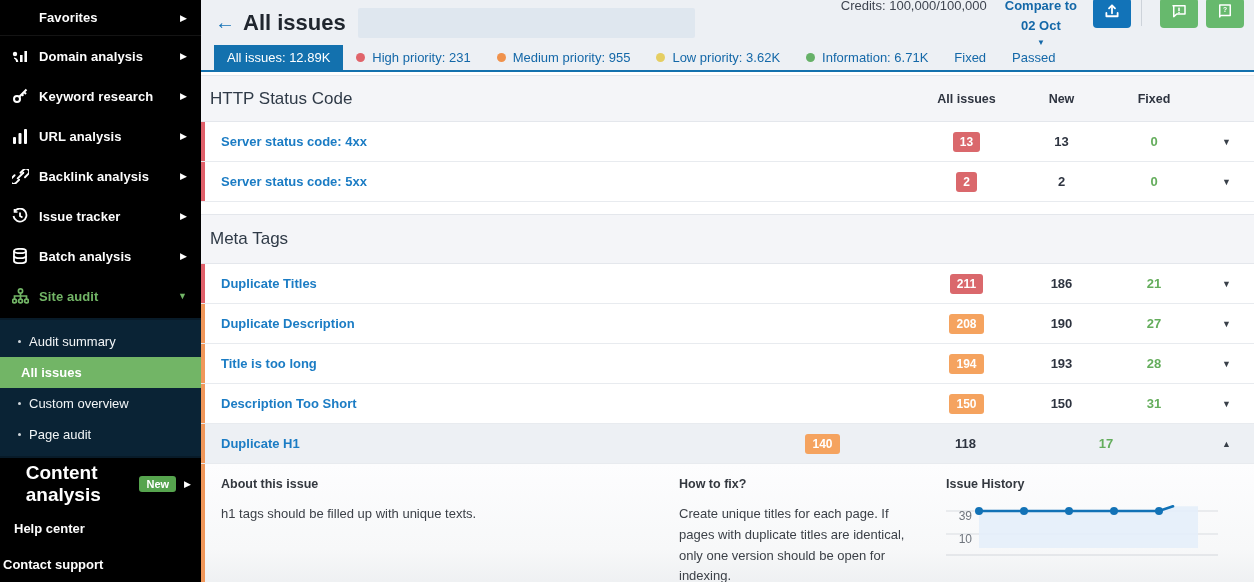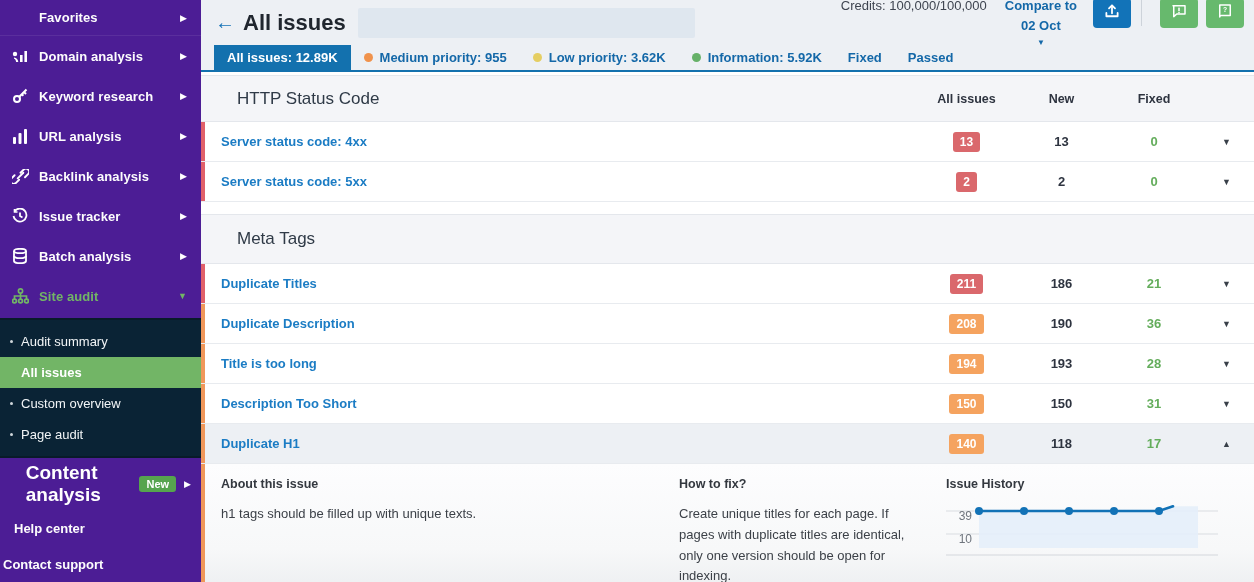--- a/index.html
+++ b/index.html
@@ -1,29 +1,29 @@
 <!DOCTYPE html>
 <html><head>
 <meta charset="utf-8">
 <style>
   * { margin:0; padding:0; box-sizing:border-box; }
   html,body { width:1254px; height:582px; overflow:hidden; font-family:"Liberation Sans", sans-serif; background:#fff; }
   .app { display:flex; width:1254px; height:582px; }
 
   
-  .sidebar { width:201px; height:582px; background:#4c1d95; color:#fff; flex-shrink:0; display:flex; flex-direction:column; }
+  .sidebar { width:201px; height:582px; background:#000000; color:#fff; flex-shrink:0; display:flex; flex-direction:column; }
   .side-item { display:flex; align-items:center; height:40px; padding:0 10px 0 10px; cursor:pointer; }
   .side-item .ic { width:20px; height:18px; display:flex; align-items:center; justify-content:center; margin-right:9px; flex-shrink:0; }
   .side-item .lbl { font-size:13px; font-weight:700; letter-spacing:.1px; color:#fdfdfd; flex:1; }
   .side-item .chev { font-size:9px; color:#fff; margin-right:4px; }
   .fav { height:45px; border-bottom:1px solid rgba(255,255,255,.08); }
   .side-item.active .lbl { color:#72b566; }
   .side-item.active .chev { color:#72b566; }
   .submenu { background:#0a2335; border-top:2px solid #081b29; border-bottom:2px solid #081b29; padding:6px 0; margin-top:2px; }
-  .sub-item { display:flex; align-items:center; height:31px; padding-left:10px; font-size:13px; color:#f2f5f7; cursor:pointer; position:relative; }
+  .sub-item { display:flex; align-items:center; height:31px; padding-left:18px; font-size:13px; color:#f2f5f7; cursor:pointer; position:relative; }
   .sub-item .dot { width:3px; height:3px; border-radius:50%; background:#cfd6db; margin-right:8px; }
   .sub-item.selected { background:#72b566; color:#fff; font-weight:700; padding-left:21px; }
   .ca-row { display:flex; align-items:center; height:44px; margin-top:4px; padding:0 10px 0 2px; cursor:pointer; }
   .ca-row .ic { width:26px; height:22px; margin-right:6px; display:flex; align-items:center; }
   .ca-row .lbl { font-size:19px; font-weight:700; }
   .badge-new { background:#56a44e; color:#fff; font-size:11px; font-weight:700; padding:2px 7px; border-radius:3px; margin:0 8px 0 10px; }
   .ca-row .chev { font-size:9px; }
   .foot-item { height:36px; display:flex; align-items:center; padding-left:3px; font-size:13px; font-weight:700; color:#fdfdfd; cursor:pointer; }
   .foot-item:first-of-type { margin-top:4px;margin-left:11px; }
 
@@ -38,44 +38,44 @@
   .top-right { margin-left:auto; display:flex; align-items:flex-start; }
   .credits { font-size:13px; color:#3e4450; margin-right:18px; }
   .compare { font-size:13px; font-weight:700; color:#1468a8; cursor:pointer; margin-right:16px; display:flex; align-items:center; gap:5px;flex-direction:column; }
   .compare .caret { font-size:8px; }
   .sq-btn { width:38px; height:30px; border-radius:4px; display:flex; align-items:center; justify-content:center; cursor:pointer; flex-shrink:0; }
   .btn-export { background:#1273b8; }
   .vdiv { width:1px; height:28px; background:#cdd3da; margin:0 10px; }
   .btn-green { background:#67b96d; margin-left:8px; }
 
   .tabbar { height:27px; background:#edf0f4; display:flex; align-items:stretch; border-bottom:2px solid #1371ae; flex-shrink:0; padding-left:13px; }
-  .tab { display:flex; align-items:center; gap:7px; padding:0 13px; font-size:13px; font-weight:700; color:#1468a8; cursor:pointer; white-space:nowrap; }
+  .tab { display:flex; align-items:center; gap:7px; padding:0 13px; font-size:13px; font-weight:400; color:#1468a8; cursor:pointer; white-space:nowrap; }
   .tab.active { background:#1371ae; color:#fff; }
   .tab .dot { width:9px; height:9px; border-radius:50%; }
 
   .content { flex:1; overflow:hidden; background:#fff; position:relative; }
-  .sec-bar { height:47px; background:#f4f5f8; border-top:1px solid #e4e7ec; border-bottom:1px solid #e4e7ec; display:flex; align-items:center; padding:0 0 0 36px; }
+  .sec-bar { height:47px; background:#f4f5f8; border-top:1px solid #e4e7ec; border-bottom:1px solid #e4e7ec; display:flex; align-items:center; padding:0 0 0 9px; }
   .sec-bar.first { margin-top:3px; }
   .sec-bar.gap { margin-top:12px; height:50px; }
   .sec-title { font-size:17px; color:#2f3a47; flex:1; }
   .colheads { display:flex; }
   .colhead { font-size:12.5px; font-weight:700; color:#2e3440; text-align:center; }
   .c-badge { width:95px; } .c-new { width:95px; } .c-fixed { width:90px; } .c-chev { width:55px; }
 
   .issue-row { height:40px; display:flex; align-items:center; border-bottom:1px solid #e8ebef; position:relative; padding-left:20px; cursor:pointer; background:#fff; }
   .issue-row .stripe { position:absolute; left:0; top:0; bottom:0; width:4px; }
   .stripe.high { background:#e0606a; } .stripe.medium { background:#f0975a; }
   .issue-row .rlabel { flex:1; font-size:13px; font-weight:700; color:#1b7cc4; }
   .cell { text-align:center; font-size:13px; }
   .cell.c-badge span { display:inline-block; padding:3px 7px; border-radius:3px; color:#fff; font-size:12px; font-weight:700; min-width:18px; }
   .bdg-high { background:#da686c; } .bdg-medium { background:#f5a35f; }
   .cell.c-new { color:#2e3440; font-weight:700; }
   .cell.c-fixed { color:#64ad5c; font-weight:700; }
   .cell.c-chev { font-size:9px; color:#394049; }
-  .issue-row.expanded { background:#edf0f4; }
+  .issue-row.expanded { background:#edf0f4;gap:48px; }
 
   .detail { position:relative; padding:13px 16px 0 20px; background:linear-gradient(180deg,#fdfdfe 0%,#f7f8f9 70%,#eef0f2 100%); height:121px; }
   .detail .stripe { position:absolute; left:0; top:0; bottom:0; width:4px; background:#f0975a; }
   .detail-grid { display:grid; grid-template-columns:1fr 245px 292px; gap:22px; }
   .d-title { font-size:12.5px; font-weight:700; color:#33383f; margin-bottom:13px; }
   .d-text { font-size:13px; color:#3c4148; line-height:1.6; }
   .hist-col .d-title { margin-bottom:8px; }
 </style>
 </head>
 <body>
@@ -249,30 +249,34 @@
           </span>
         </div>
       </div>
     </header>
 
     <div class="tabbar" id="tabbar">
         <div class="tab active">
           <span>All issues: 12.89K</span>
         </div>
         <div class="tab">
+          <span class="dot" style="background:#e0646a"></span>
+          <span>High priority: 231</span>
+        </div>
+        <div class="tab">
           <span class="dot" style="background:#f0924c"></span>
           <span>Medium priority: 955</span>
         </div>
         <div class="tab">
           <span class="dot" style="background:#e5ce62"></span>
           <span>Low priority: 3.62K</span>
         </div>
         <div class="tab">
           <span class="dot" style="background:#66b168"></span>
-          <span>Information: 5.92K</span>
+          <span>Information: 6.71K</span>
         </div>
         <div class="tab">
           <span>Fixed</span>
         </div>
         <div class="tab">
           <span>Passed</span>
         </div>
       </div>
 
     <div class="content">
@@ -311,21 +315,21 @@
             <span class="cell c-badge"><span class="bdg-high">211</span></span>
             <span class="cell c-new">186</span>
             <span class="cell c-fixed">21</span>
             <span class="cell c-chev">▼</span>
           </div>
           <div class="issue-row">
             <span class="stripe medium"></span>
             <span class="rlabel">Duplicate Description</span>
             <span class="cell c-badge"><span class="bdg-medium">208</span></span>
             <span class="cell c-new">190</span>
-            <span class="cell c-fixed">36</span>
+            <span class="cell c-fixed">27</span>
             <span class="cell c-chev">▼</span>
           </div>
           <div class="issue-row">
             <span class="stripe medium"></span>
             <span class="rlabel">Title is too long</span>
             <span class="cell c-badge"><span class="bdg-medium">194</span></span>
             <span class="cell c-new">193</span>
             <span class="cell c-fixed">28</span>
             <span class="cell c-chev">▼</span>
           </div>

